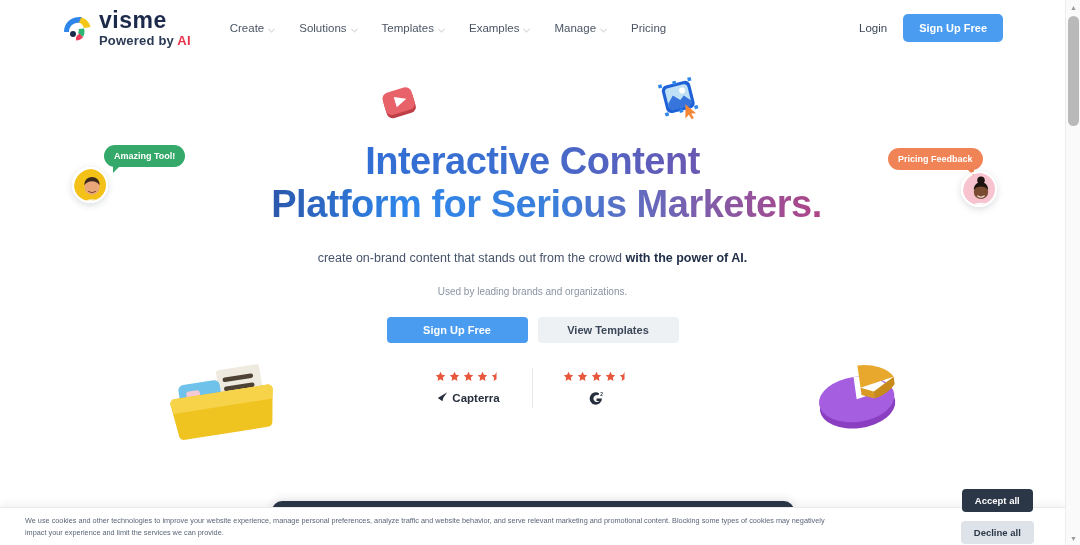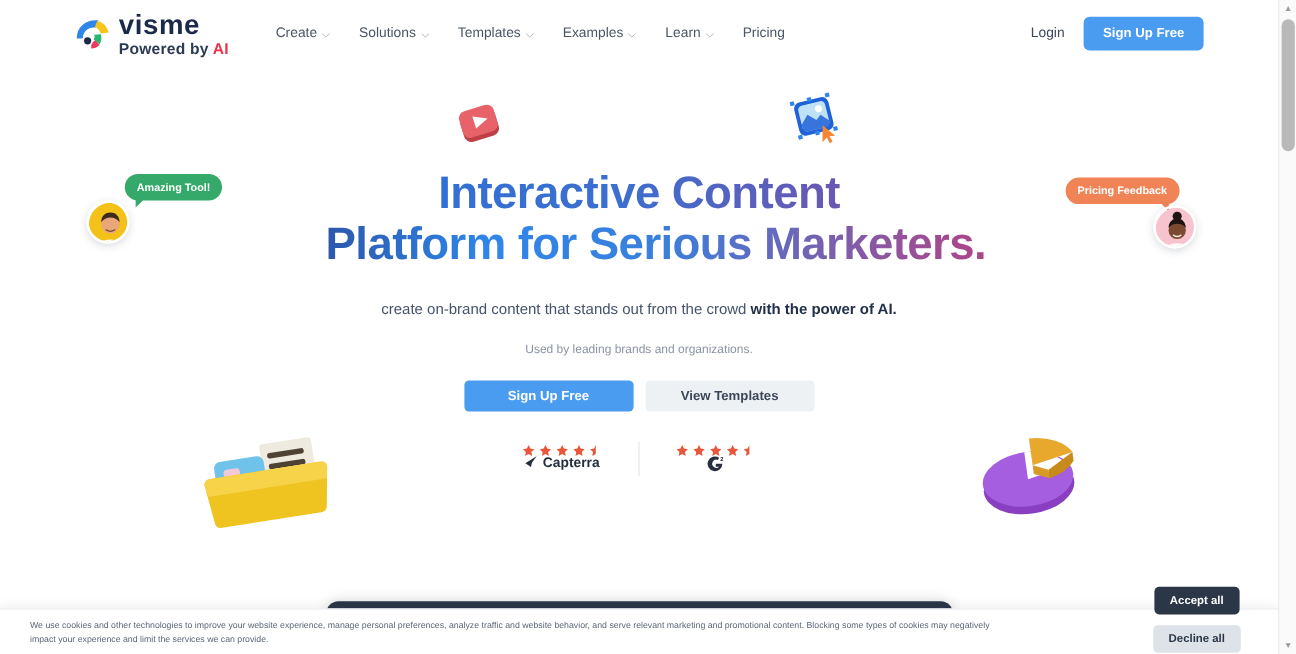--- a/index.html
+++ b/index.html
@@ -86,21 +86,21 @@
     background:#4a9cf0; color:#fff; font-size:11px; font-weight:700;
     width:141px; height:26px; border:none; border-radius:4px; cursor:pointer;
   }
   .btn-secondary {
     background:#eef1f4; color:#3b4758; font-size:11px; font-weight:700;
     width:141px; height:26px; border:none; border-radius:4px; cursor:pointer;
   }
 
   
   .ratings { display:flex; justify-content:center; align-items:stretch; margin-top:25px; }
-  .rating-card { padding:0 30px; display:flex; flex-direction:column; align-items:center; gap:0; }
+  .rating-card { padding:0 30px; display:flex; flex-direction:column; align-items:center; gap:12px; }
   .rating-card + .rating-card { border-left:1px solid #e3e6ea; }
   .stars { display:flex; gap:3px; }
   .star { width:11px; height:11px; display:block; }
   .rating-brand { display:flex; align-items:center; gap:4px; font-size:11.5px; font-weight:700; color:#252f3d; }
 
   
   .deco { position:absolute; }
   .bubble {
     position:absolute; display:inline-flex; align-items:center;
     padding:6px 10px; border-radius:13px; color:#fff;
@@ -198,21 +198,21 @@
         </div>
         <div class="nav-item">
           <span>Examples</span>
           <span class="caret">
             <svg viewBox="0 0 10 10" width="7" height="7">
                 <path d="M1 3.2 L5 7 L9 3.2" stroke="#6b7686" stroke-width="1.1" fill="none" stroke-linecap="round"></path>
               </svg>
           </span>
         </div>
         <div class="nav-item">
-          <span>Learn</span>
+          <span>Manage</span>
           <span class="caret">
             <svg viewBox="0 0 10 10" width="7" height="7">
                 <path d="M1 3.2 L5 7 L9 3.2" stroke="#6b7686" stroke-width="1.1" fill="none" stroke-linecap="round"></path>
               </svg>
           </span>
         </div>
         <div class="nav-item">
           <span>Pricing</span>
         </div>
       </nav>

